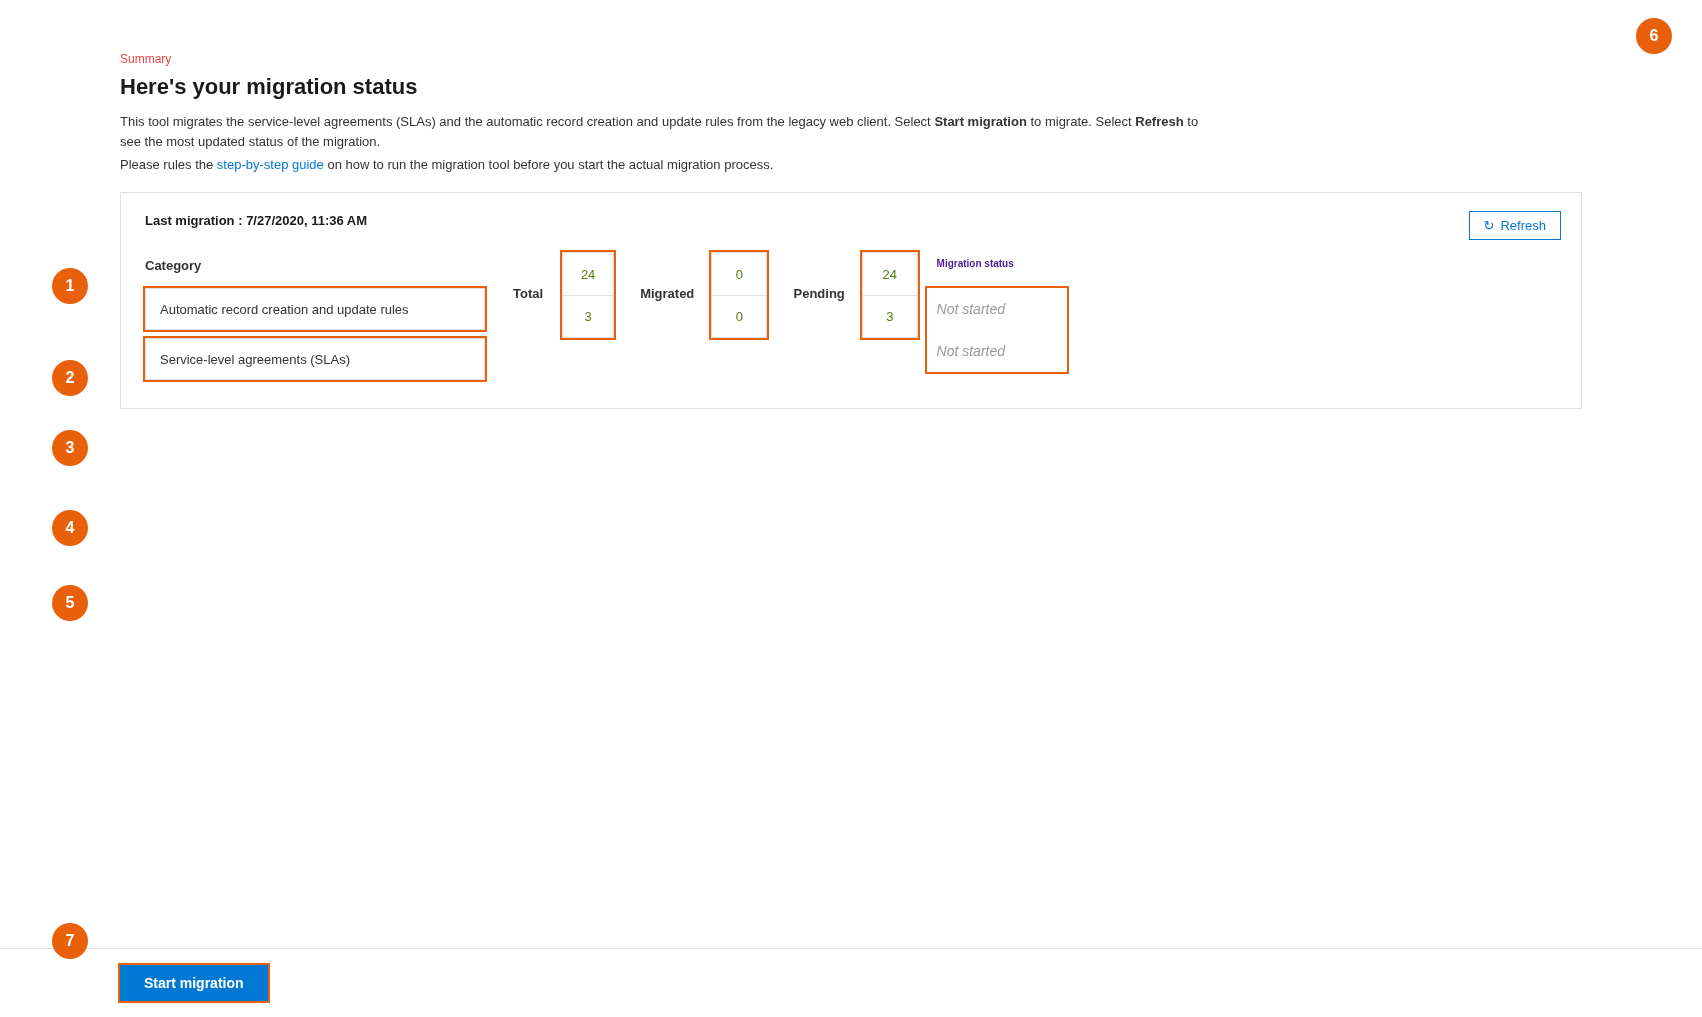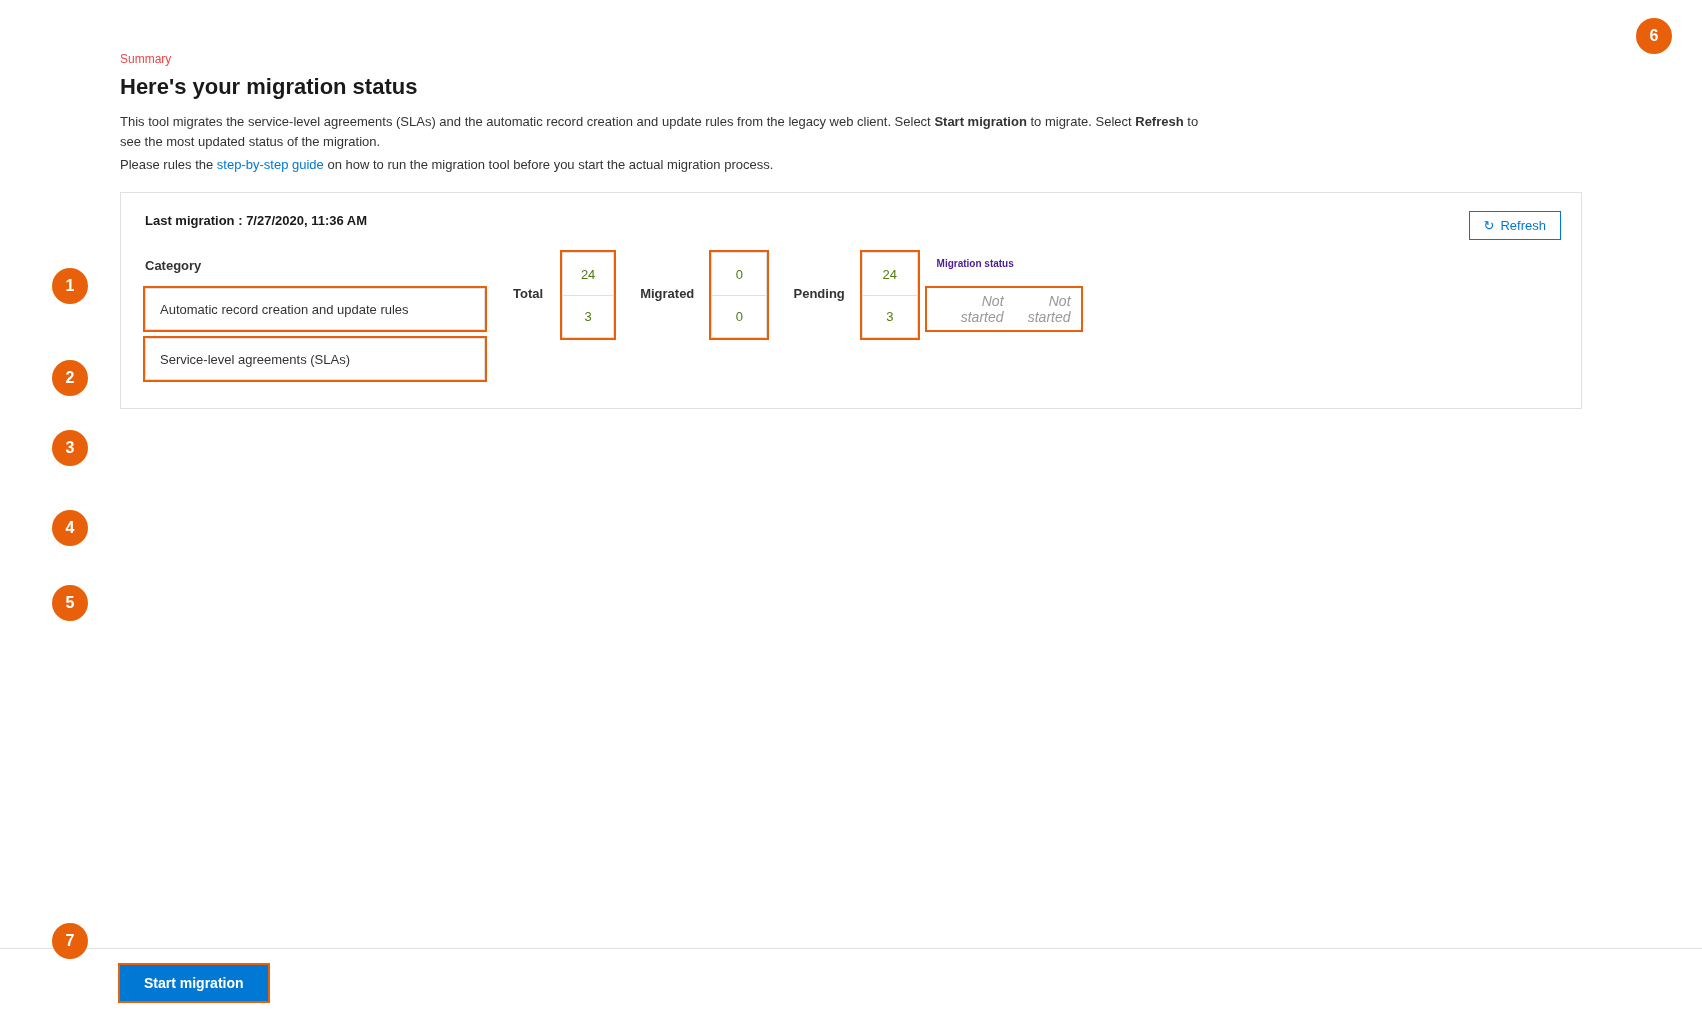--- a/index.html
+++ b/index.html
@@ -150,25 +150,24 @@
       flex-direction: column;
     }
     .status-col-header {
       font-size: 10px;
       font-weight: 700;
       color: #4c1d95;
       padding: 6px 10px 10px 10px;
       min-height: 36px;
     }
     .status-box {
-      width: 154px;
-      display: flex;
-      flex-direction: row;
+      width: 140px;
+      display: flex;
+      flex-direction: column;
       padding: 0 10px;
-      text-align: right;
     }
     .status-cell {
       min-height: 42px;
       display: flex;
       align-items: center;
       font-size: 14px;
       color: #999;
       font-style: italic;
     }
     .status-cell + .status-cell {

